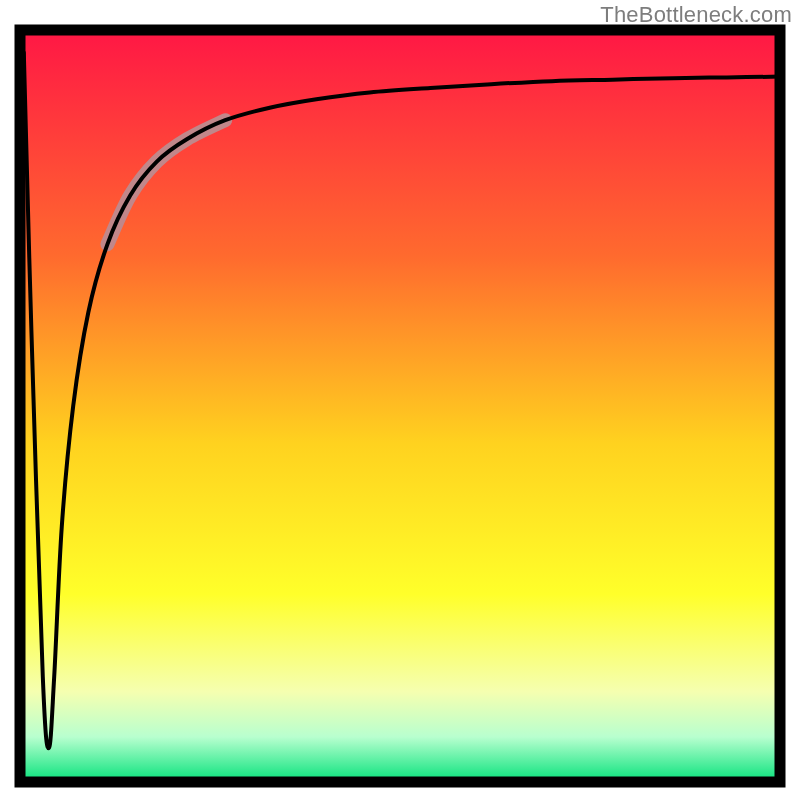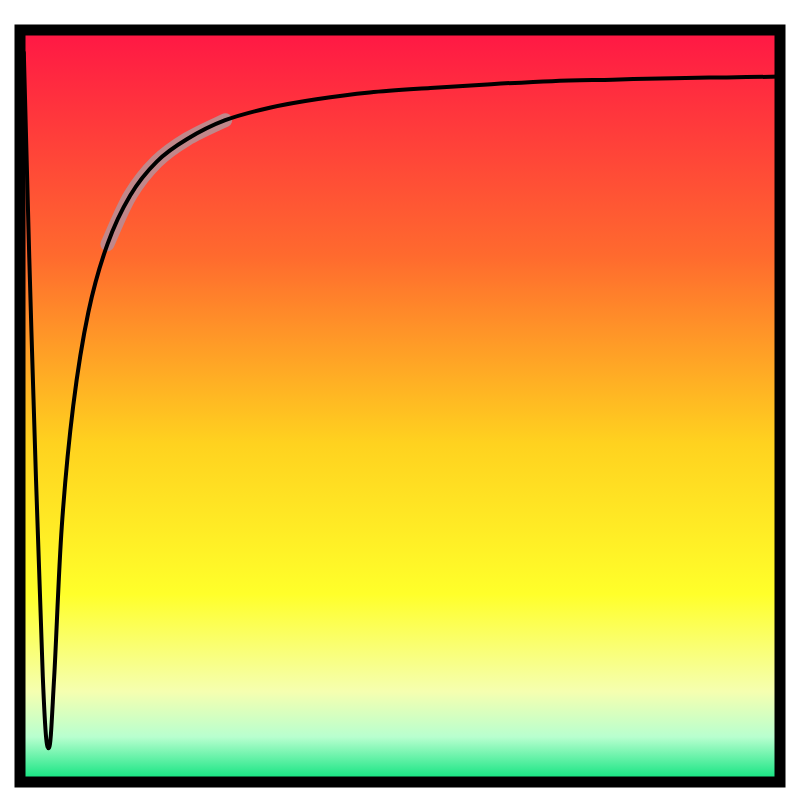--- a/index.html
+++ b/index.html
@@ -57,13 +57,14 @@
     <rect id="plot-bg" fill="url(#bg-grad)" x="20" y="30" width="760" height="752"></rect>
 
     <g clip-path="url(#plot-clip)">
       <path id="highlight-path" fill="none" stroke-linecap="round" d="M 107.4 244.32000000000002 C 111.2 236.17333333333335, 121.96666666666665 209.22666666666663, 130.2 195.43999999999997 C 138.4333333333333 181.6533333333333, 147.29999999999998 171, 156.79999999999998 161.60000000000002 C 166.29999999999998 152.20000000000005, 175.79999999999998 145.93333333333337, 187.2 139.04000000000002 C 198.6 132.14666666666668, 218.86666666666667 123.37333333333333, 225.20000000000002 120.24" stroke="#c1878a" stroke-width="14"></path>
       <path id="curve-path" fill="none" stroke-linecap="round" stroke-linejoin="round" d="M 23.8 52.56000000000002 C 25.066666666666666 98.93333333333335, 28.233333333333334 226.77333333333337, 31.4 330.8 C 34.56666666666666 434.82666666666665, 39.88666666666666 607.1600000000001, 42.8 676.72 C 45.71333333333333 746.28, 46.98 748.16, 48.879999999999995 748.16 C 50.779999999999994 748.16, 52.04666666666666 713.6933333333334, 54.199999999999996 676.72 C 56.35333333333333 639.7466666666667, 58.633333333333326 571.4399999999999, 61.8 526.3199999999999 C 64.96666666666667 481.19999999999993, 68.76666666666667 441.71999999999997, 73.2 406 C 77.63333333333334 370.28000000000003, 82.69999999999999 338.94666666666666, 88.39999999999999 312 C 94.1 285.05333333333334, 100.43333333333334 263.74666666666667, 107.4 244.32000000000002 C 114.36666666666667 224.89333333333335, 121.96666666666665 209.22666666666663, 130.2 195.43999999999997 C 138.4333333333333 181.6533333333333, 147.29999999999998 171, 156.79999999999998 161.60000000000002 C 166.29999999999998 152.20000000000005, 175.79999999999998 145.93333333333337, 187.2 139.04000000000002 C 198.6 132.14666666666668, 211.26666666666668 125.504, 225.20000000000002 120.24 C 239.13333333333335 114.97599999999998, 255.60000000000002 110.96533333333332, 270.8 107.45599999999999 C 286 103.94666666666666, 299.9333333333334 101.69066666666673, 316.40000000000003 99.18400000000005 C 332.8666666666667 96.67733333333338, 350.6 94.29599999999996, 369.6 92.41599999999997 C 388.6 90.53599999999997, 410.1333333333334 89.2826666666667, 430.40000000000003 87.90400000000005 C 450.6666666666667 86.5253333333334, 470.93333333333334 85.27200000000006, 491.2 84.14400000000005 C 511.46666666666664 83.01600000000003, 531.7333333333333 81.88799999999998, 552 81.13599999999997 C 572.2666666666667 80.38399999999996, 592.5333333333334 80.13333333333328, 612.8000000000001 79.63199999999996 C 633.0666666666667 79.13066666666664, 654.6 78.50400000000005, 673.6 78.12800000000004 C 692.6 77.75200000000004, 709.0666666666667 77.62666666666664, 726.8000000000001 77.37599999999996 C 744.5333333333334 77.12533333333329, 771.1333333333333 76.74933333333335, 780 76.62400000000004" stroke="#000000" stroke-width="4"></path>
     </g>
 
     <rect id="plot-border" fill="none" x="20" y="30" width="760" height="752" stroke="#000000" stroke-width="11"></rect>
   </svg>
 
+  <div class="attribution">TheBottleneck.com</div>
 </div>
 
 </body></html>

